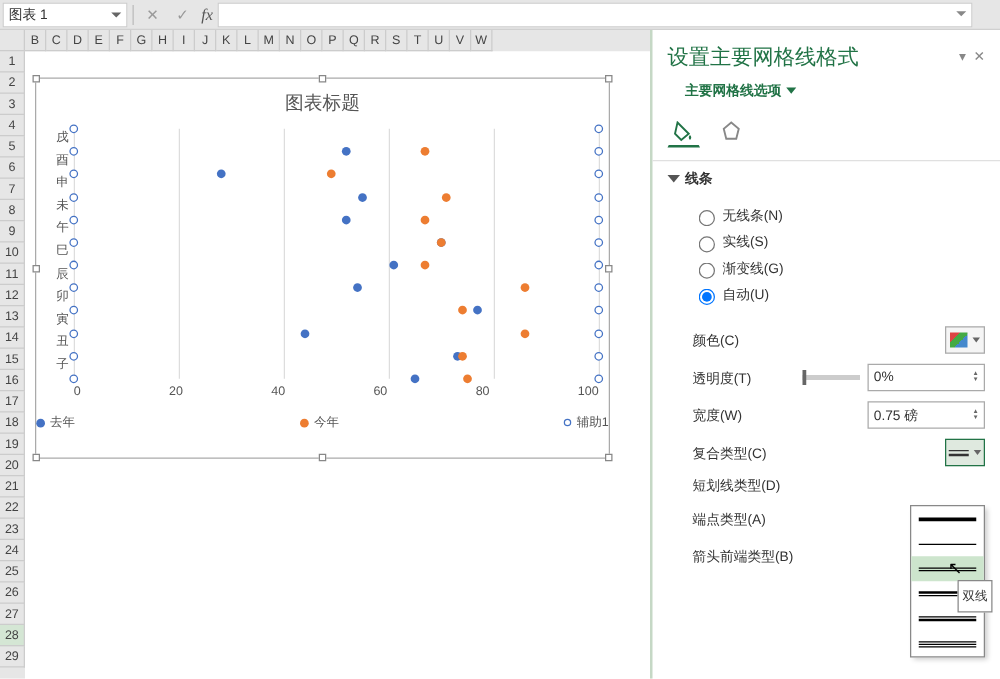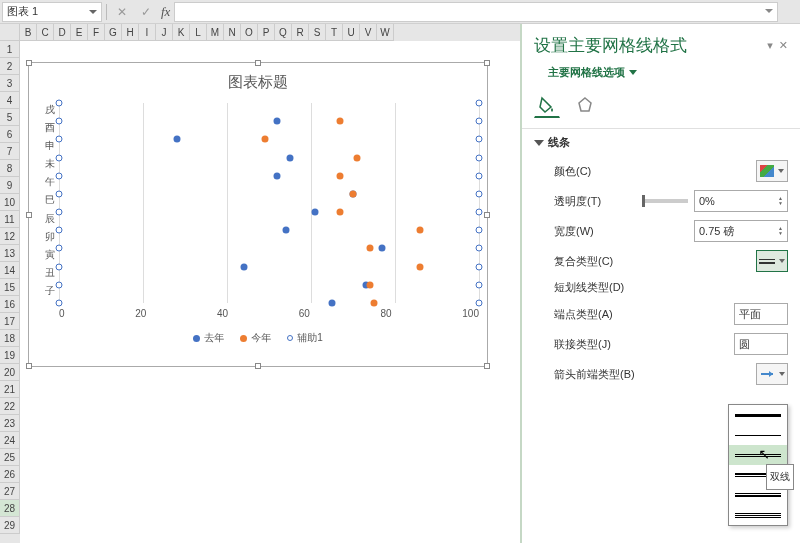--- a/index.html
+++ b/index.html
@@ -30,21 +30,21 @@
   .chart-handles .h { position: absolute; width: 6px; height: 6px; background: #fff; border: 1px solid #888; }
   .chart-title { text-align: center; font-size: 15px; color: #555; margin-top: 10px; }
   .plot { position: absolute; left: 30px; top: 40px; width: 420px; height: 200px; }
   .plot .gridline { position: absolute; width: 1px; background: #ddd; height: 100%; top: 0; }
   .plot .pt { position: absolute; width: 7px; height: 7px; border-radius: 50%; transform: translate(-50%, -50%); }
   .plot .pt.s0 { background: #4472C4; }
   .plot .pt.s1 { background: #ED7D31; }
   .plot .pt.s2 { background: #fff; border: 1.5px solid #4472C4; }
   .y-labels { position: absolute; left: 8px; top: 40px; width: 18px; height: 195px; display: flex; flex-direction: column; justify-content: space-between; font-size: 10px; color: #555; text-align: right; }
   .x-labels { position: absolute; left: 30px; top: 245px; width: 420px; display: flex; justify-content: space-between; font-size: 10px; color: #555; }
-  .legend { position: absolute; left: 0; right: 0; top: 268px; display: flex; justify-content: center; gap: 16px; font-size: 10px; color: #555; }
+  .legend { position: absolute; left: 0; right: 0; top: 268px; display: flex; justify-content: space-between; gap: 16px; font-size: 10px; color: #555; }
   .legend .dot { display: inline-block; width: 7px; height: 7px; border-radius: 50%; margin-right: 4px; vertical-align: middle; }
   .legend .dot.s0 { background: #4472C4; }
   .legend .dot.s1 { background: #ED7D31; }
   .legend .dot.s2 { background: #fff; border: 1.5px solid #4472C4; width:6px;height:6px; }
 
   .panel { width: 280px; border-left: 2px solid #c5d8c5; background: #fff; display: flex; flex-direction: column; position: relative; }
   .panel-head { display: flex; justify-content: space-between; align-items: center; padding: 10px 12px 4px 12px; }
   .panel-head h1 { margin: 0; font-size: 17px; font-weight: normal; color: #217346; }
   .panel-head .icons { display: flex; gap: 6px; color: #888; font-size: 11px; }
   .panel-sub { padding: 4px 12px 8px 26px; color: #217346; font-size: 11px; font-weight: bold; display: flex; align-items: center; gap: 4px; }
@@ -276,20 +276,26 @@
       <div class="ico">
         <svg width="20" height="20">
             <polygon points="10,3 16,8 14,16 6,16 4,8" fill="none" stroke="#888" stroke-width="1.5"></polygon>
           </svg>
       </div>
     </div>
     <div class="section-hdr">
       <span class="tri"></span>
       <span>线条</span>
     </div>
+    <div class="radios">
+      <label><input type="radio" name="lt" style=""><span>无线条(N)</span></label>
+      <label><input type="radio" name="lt" style=""><span>实线(S)</span></label>
+      <label><input type="radio" name="lt" style=""><span>渐变线(G)</span></label>
+      <label><input type="radio" name="lt" checked="" style=""><span>自动(U)</span></label>
+    </div>
 
     <div class="prop-row">
       <span class="lbl">颜色(C)</span>
       <div class="color-btn">
           <span class="sw"></span>
           <span class="mini-drop"></span>
         </div>
     </div>
     <div class="prop-row">
       <span class="lbl">透明度(T)</span>
@@ -327,26 +333,20 @@
     <div class="prop-row">
       <span class="lbl">短划线类型(D)</span>
     </div>
     <div class="prop-row">
       <span class="lbl">端点类型(A)</span>
       <div class="spin-input" style="width:54px">
           <span>平面</span>
         </div>
     </div>
     <div class="prop-row">
-      <span class="lbl">联接类型(J)</span>
-      <div class="spin-input" style="width:54px">
-          <span>圆</span>
-        </div>
-    </div>
-    <div class="prop-row">
       <span class="lbl">箭头前端类型(B)</span>
       <div class="arrow-btn">
           <svg width="16" height="8">
             <line x1="2" y1="4" x2="14" y2="4" stroke="#48c" stroke-width="2"></line>
             <polygon points="14,4 10,1 10,7" fill="#48c"></polygon>
           </svg>
           <span class="mini-drop"></span>
         </div>
     </div>
 

